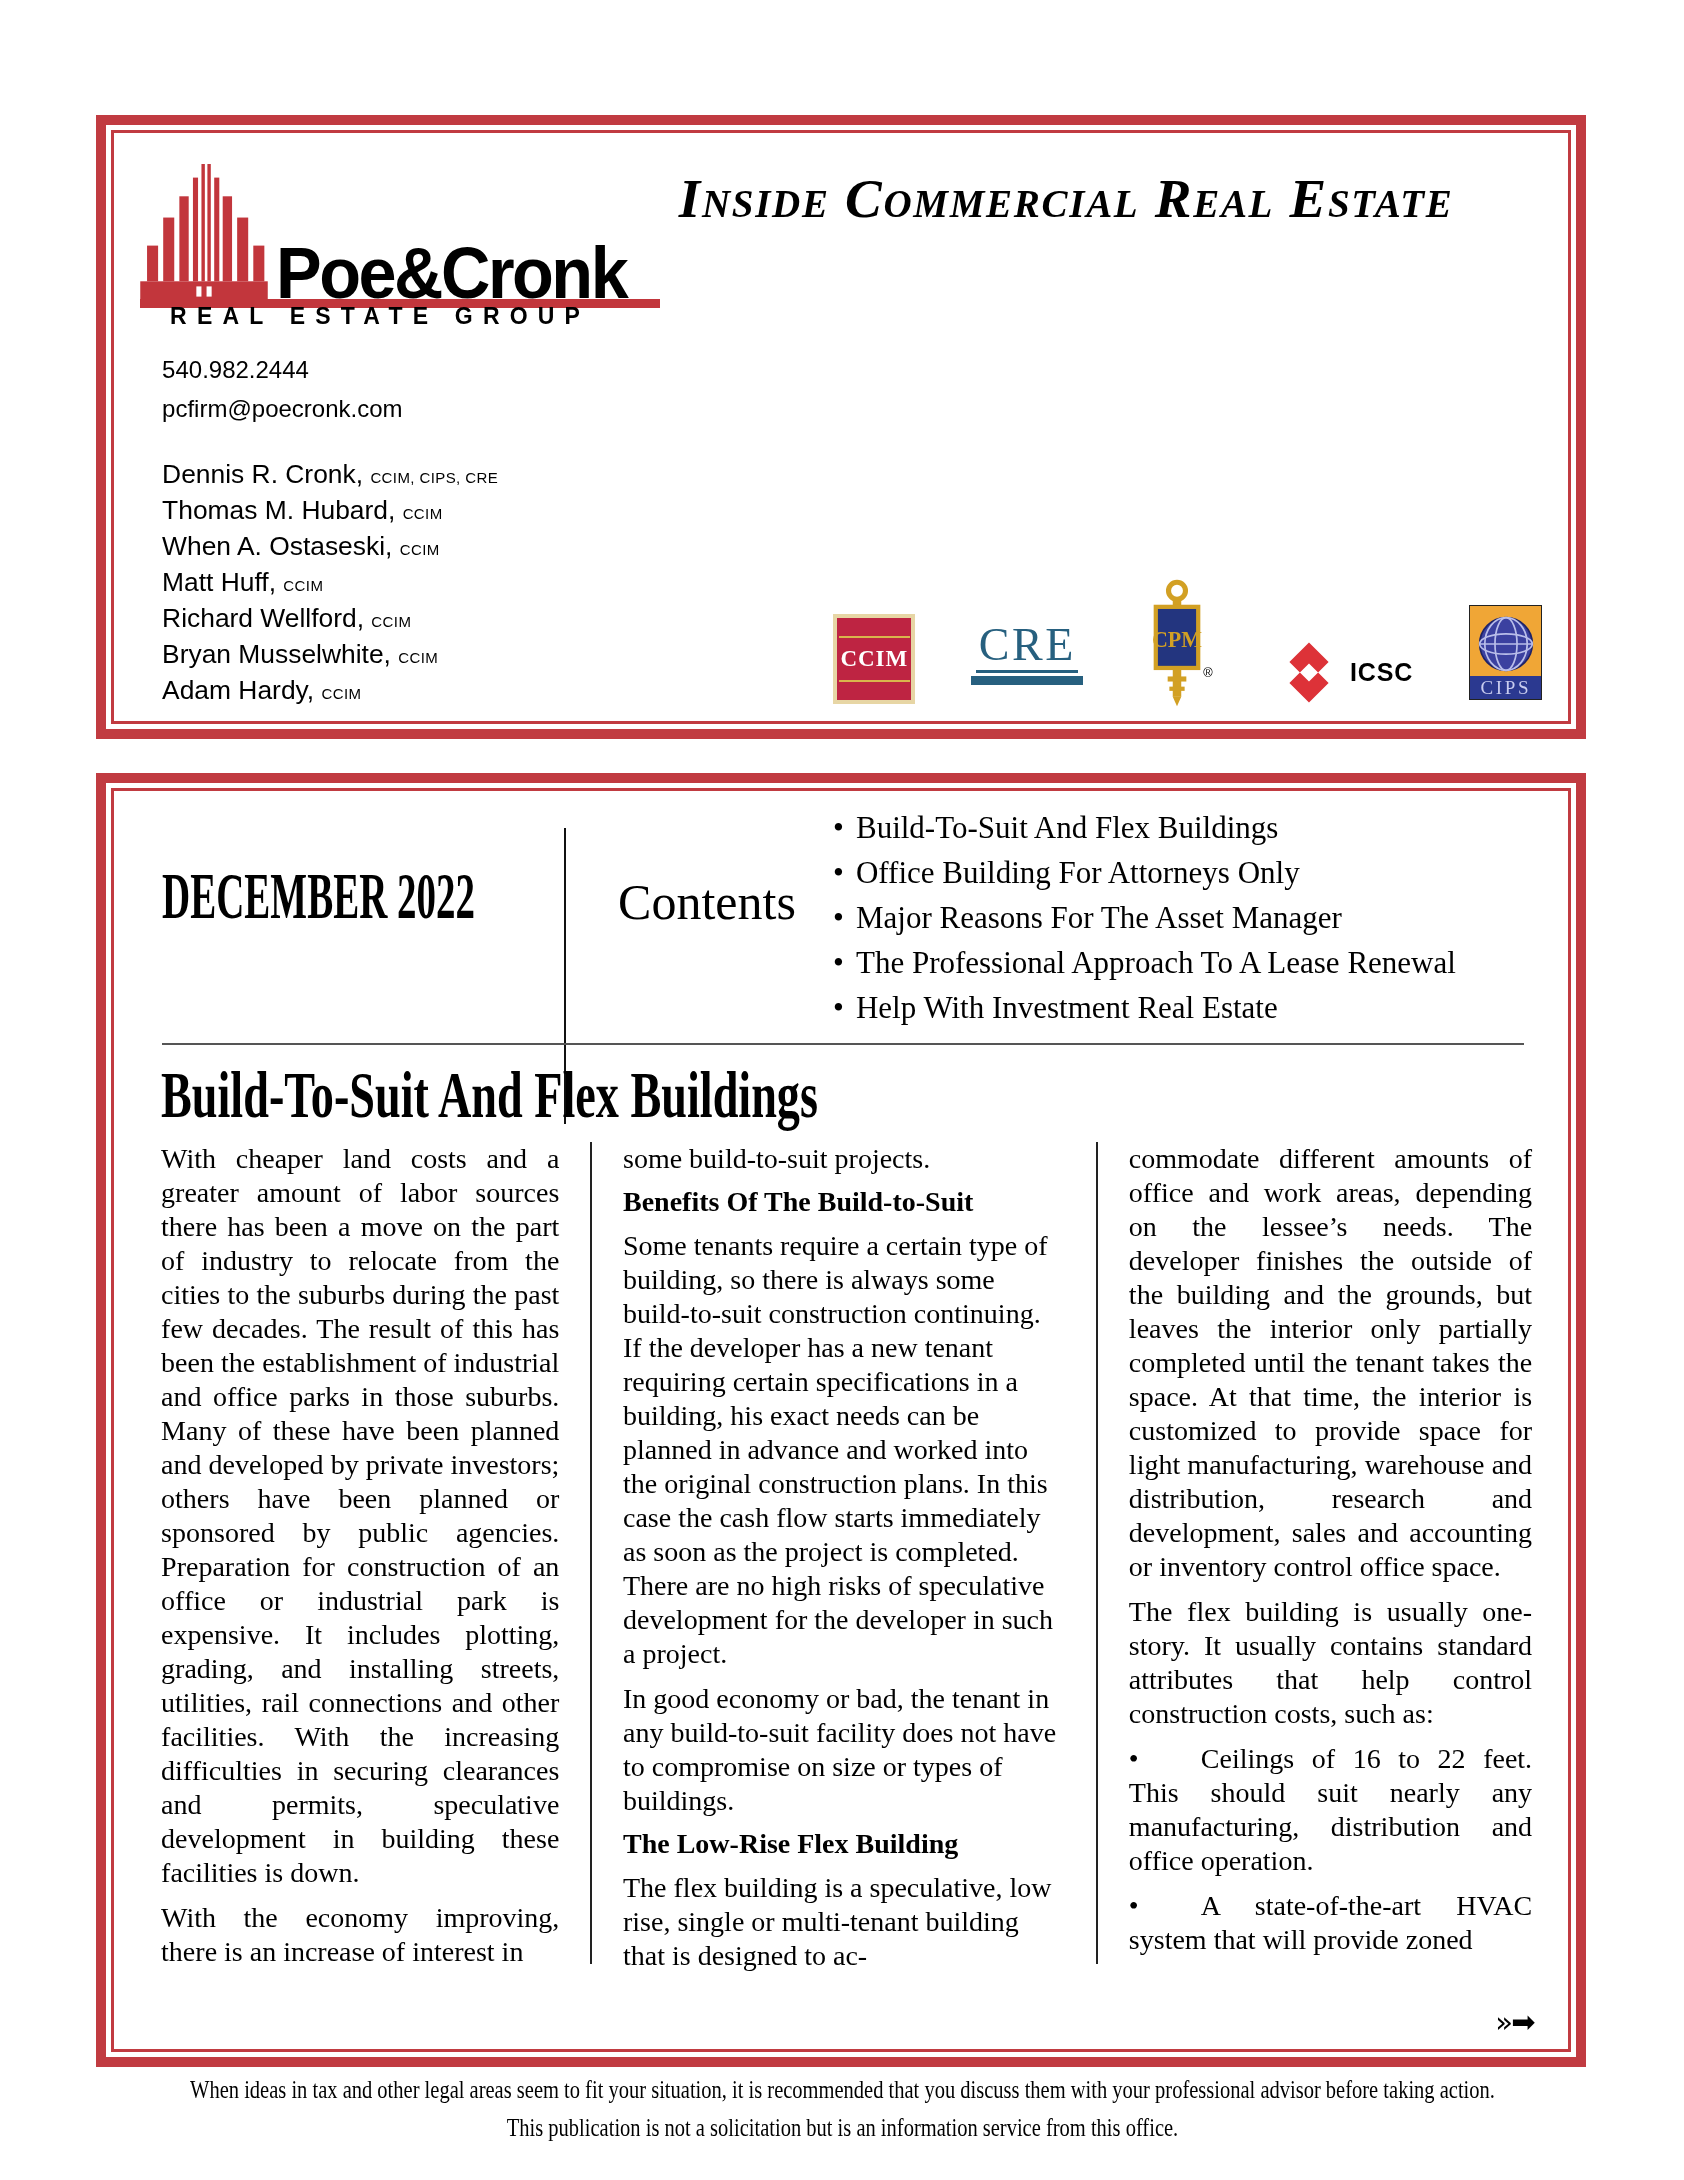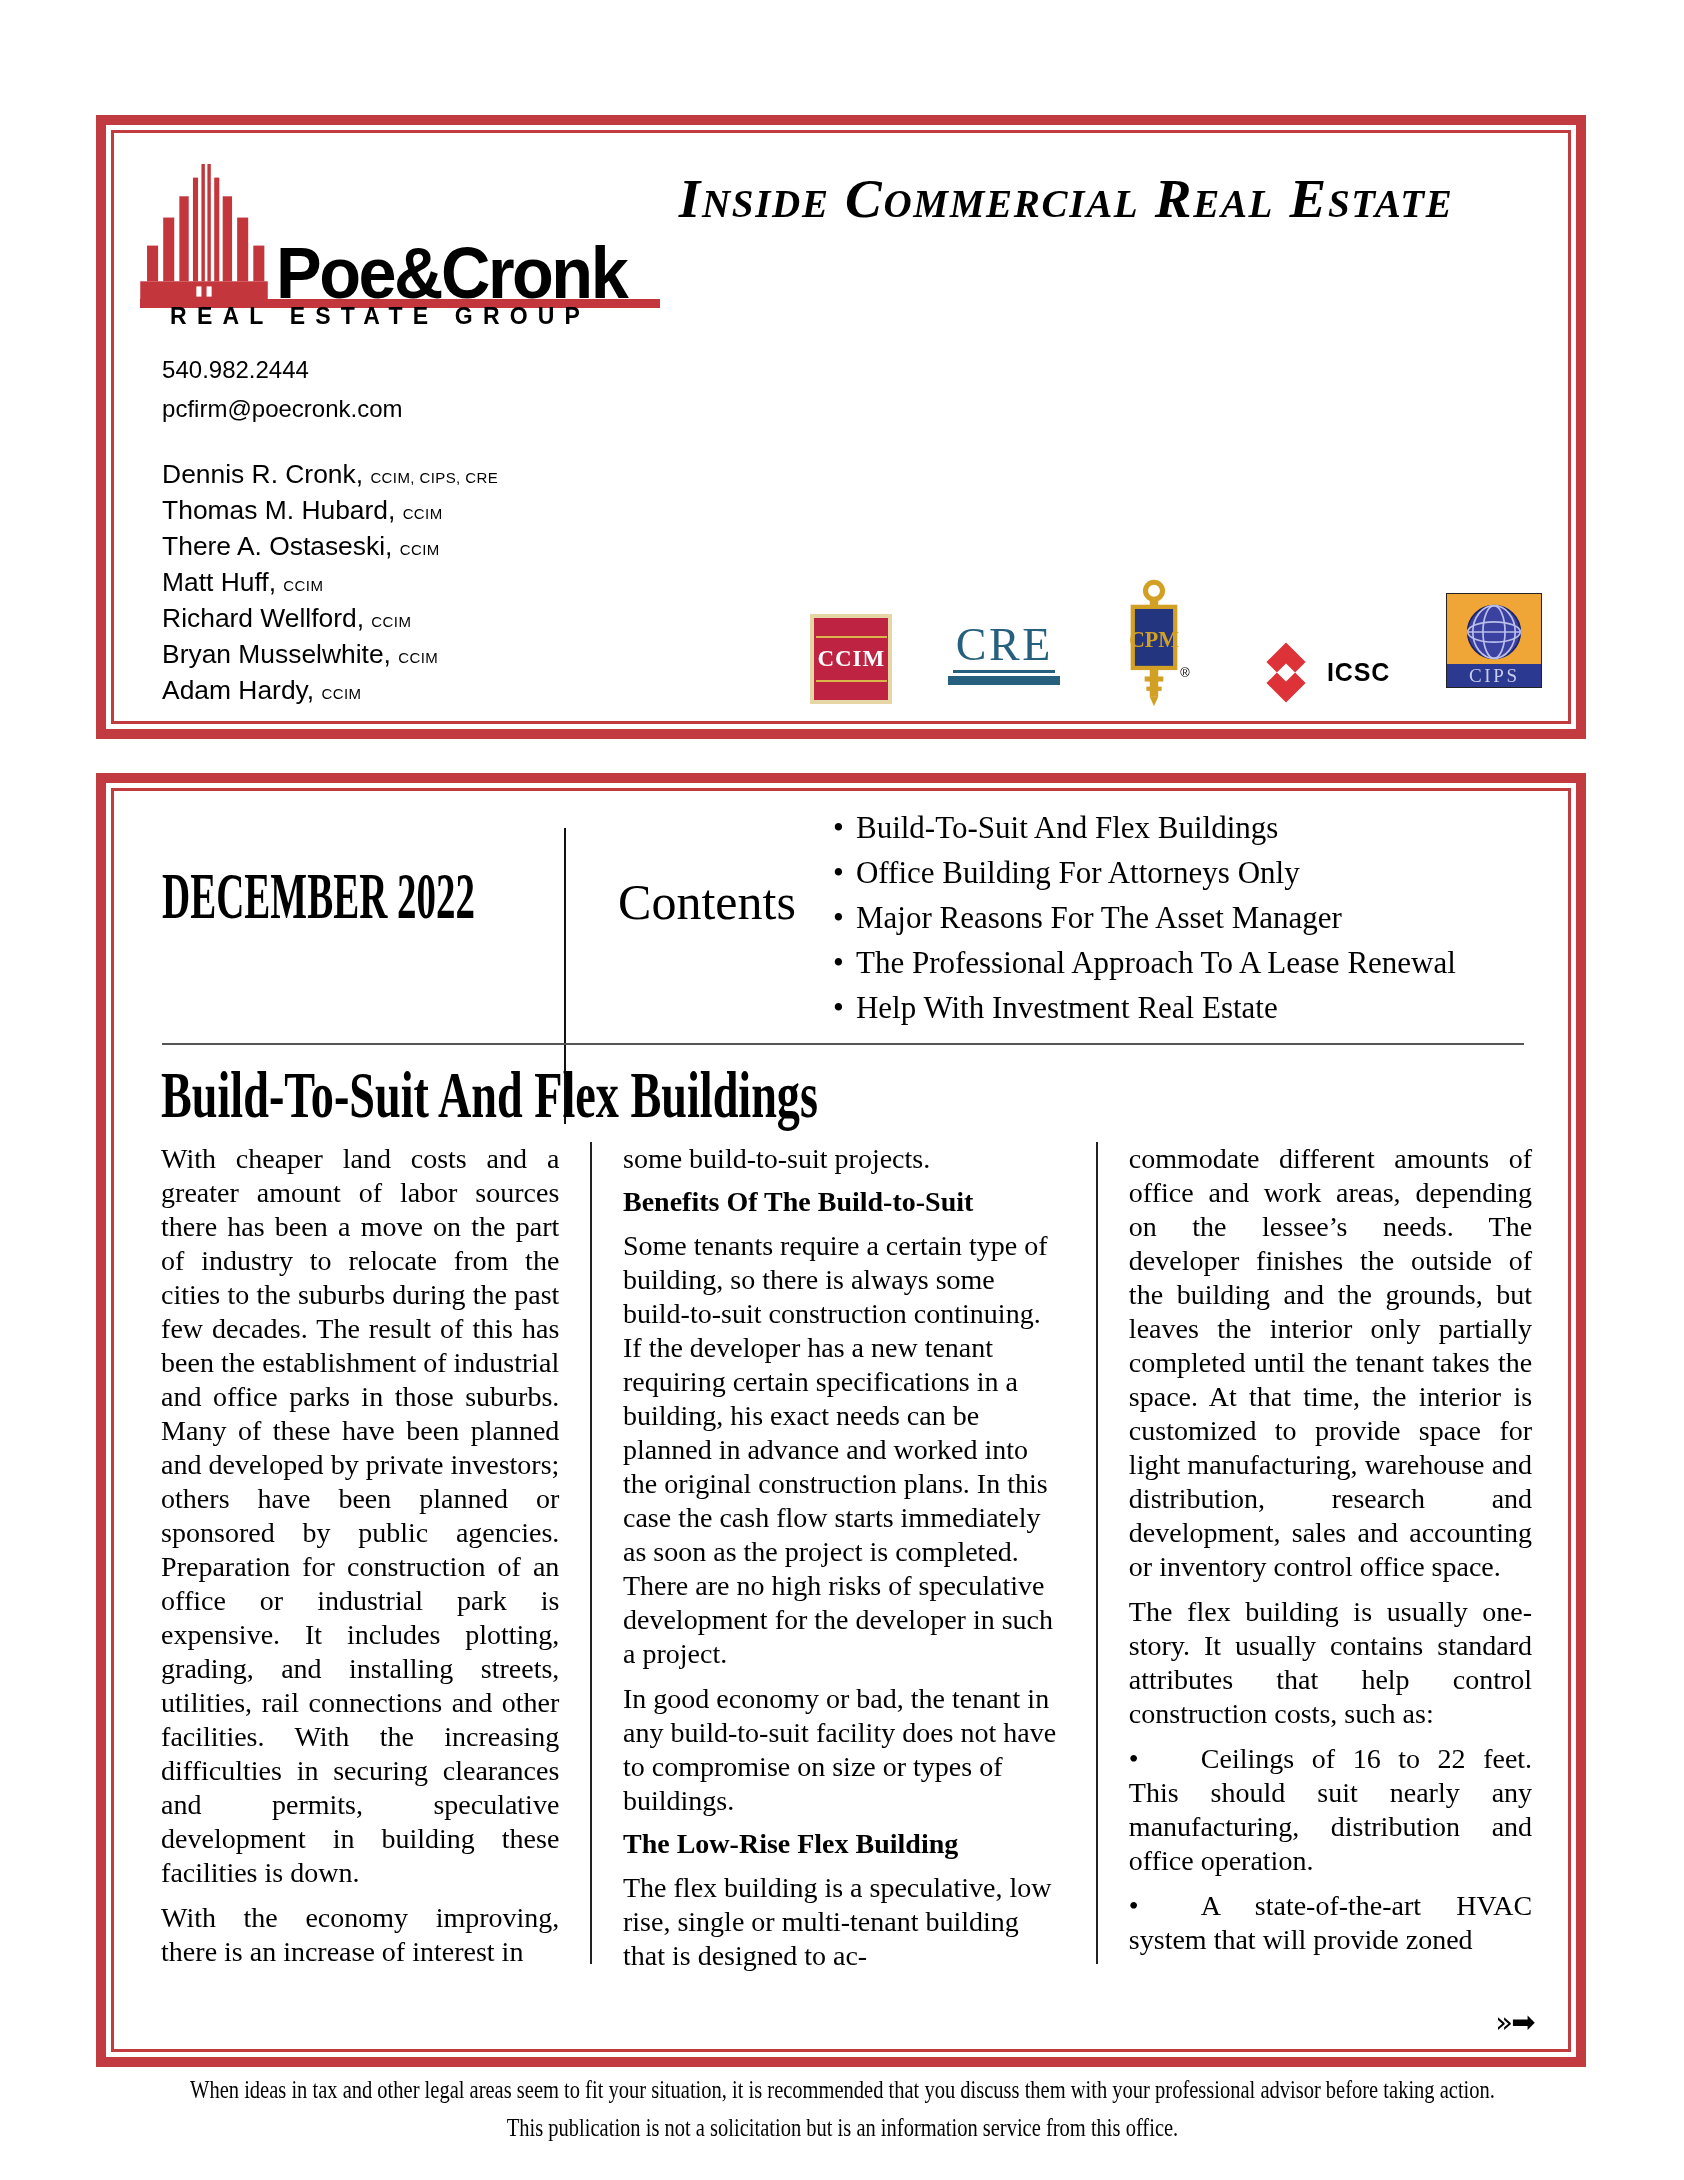--- a/index.html
+++ b/index.html
@@ -68,22 +68,22 @@
   .gold-fill { fill:var(--cpm_gold,#D2A024); }
   .gold-stroke { stroke:var(--cpm_gold,#D2A024); fill:none; }
   .navy-fill { fill:var(--cpm_navy,#23357F); }
   .cpm-mono { font-family:"Liberation Serif",serif; font-weight:bold; font-size:26px; }
   .reg { position:absolute; right:1.7px; bottom:27px; font-size:12.8px; font-family:"Liberation Sans",sans-serif; }
   .icsc { display:flex; flex-direction:row; align-items:center; gap:1.7px; margin-bottom:3.4px; }
   .icsc svg { width:78px; height:63px; }
   .icsc-fill { fill:var(--icsc_red,#DD3238); }
   .icsc-label { font-family:"Liberation Sans",sans-serif; font-weight:bold; font-size:25px; letter-spacing:0.9px; }
   .cips {
-    position:relative; width:96px; height:95px; background:var(--cips_orange,#F0A636);
-    border:1.7px solid #222; box-sizing:border-box; margin-bottom:19px;
+    position:relative; width:73px; height:95px; background:var(--cips_orange,#F0A636);
+    border:1.7px solid #222; box-sizing:border-box; margin-bottom:7px;
   }
   .cips svg { position:absolute; left:50%; top:3.4px; transform:translateX(-50%); }
   .cips-band {
     position:absolute; left:0; right:0; bottom:0; height:23px; background:var(--cips_navy,#2B3990);
     color:#C8CCEF; font-size:19px; letter-spacing:2.6px; text-align:center; line-height:23px;
   }
 
   
   .issue-date {
     position:absolute; left:48px; top:73px; margin:0; font-weight:700; font-size:65px;
@@ -144,21 +144,21 @@
     <div class="logo-tagline">REAL ESTATE GROUP</div>
 
     <h1 class="nl-title">Inside Commercial Real Estate</h1>
 
     <div class="phone">540.982.2444</div>
     <div class="email">pcfirm@poecronk.com</div>
 
     <ul class="agents">
       <li><span class="agent-name">Dennis R. Cronk,</span> <span class="agent-creds">CCIM, CIPS, CRE</span></li>
       <li><span class="agent-name">Thomas M. Hubard,</span> <span class="agent-creds">CCIM</span></li>
-      <li><span class="agent-name">There A. Ostaseski,</span> <span class="agent-creds">CCIM</span></li>
+      <li><span class="agent-name">When A. Ostaseski,</span> <span class="agent-creds">CCIM</span></li>
       <li><span class="agent-name">Matt Huff,</span> <span class="agent-creds">CCIM</span></li>
       <li><span class="agent-name">Richard Wellford,</span> <span class="agent-creds">CCIM</span></li>
       <li><span class="agent-name">Bryan Musselwhite,</span> <span class="agent-creds">CCIM</span></li>
       <li><span class="agent-name">Adam Hardy,</span> <span class="agent-creds">CCIM</span></li>
     </ul>
 
     <div class="assoc-row">
       <div class="ccim">
         <div class="ccim-in">CCIM</div>
       </div>

